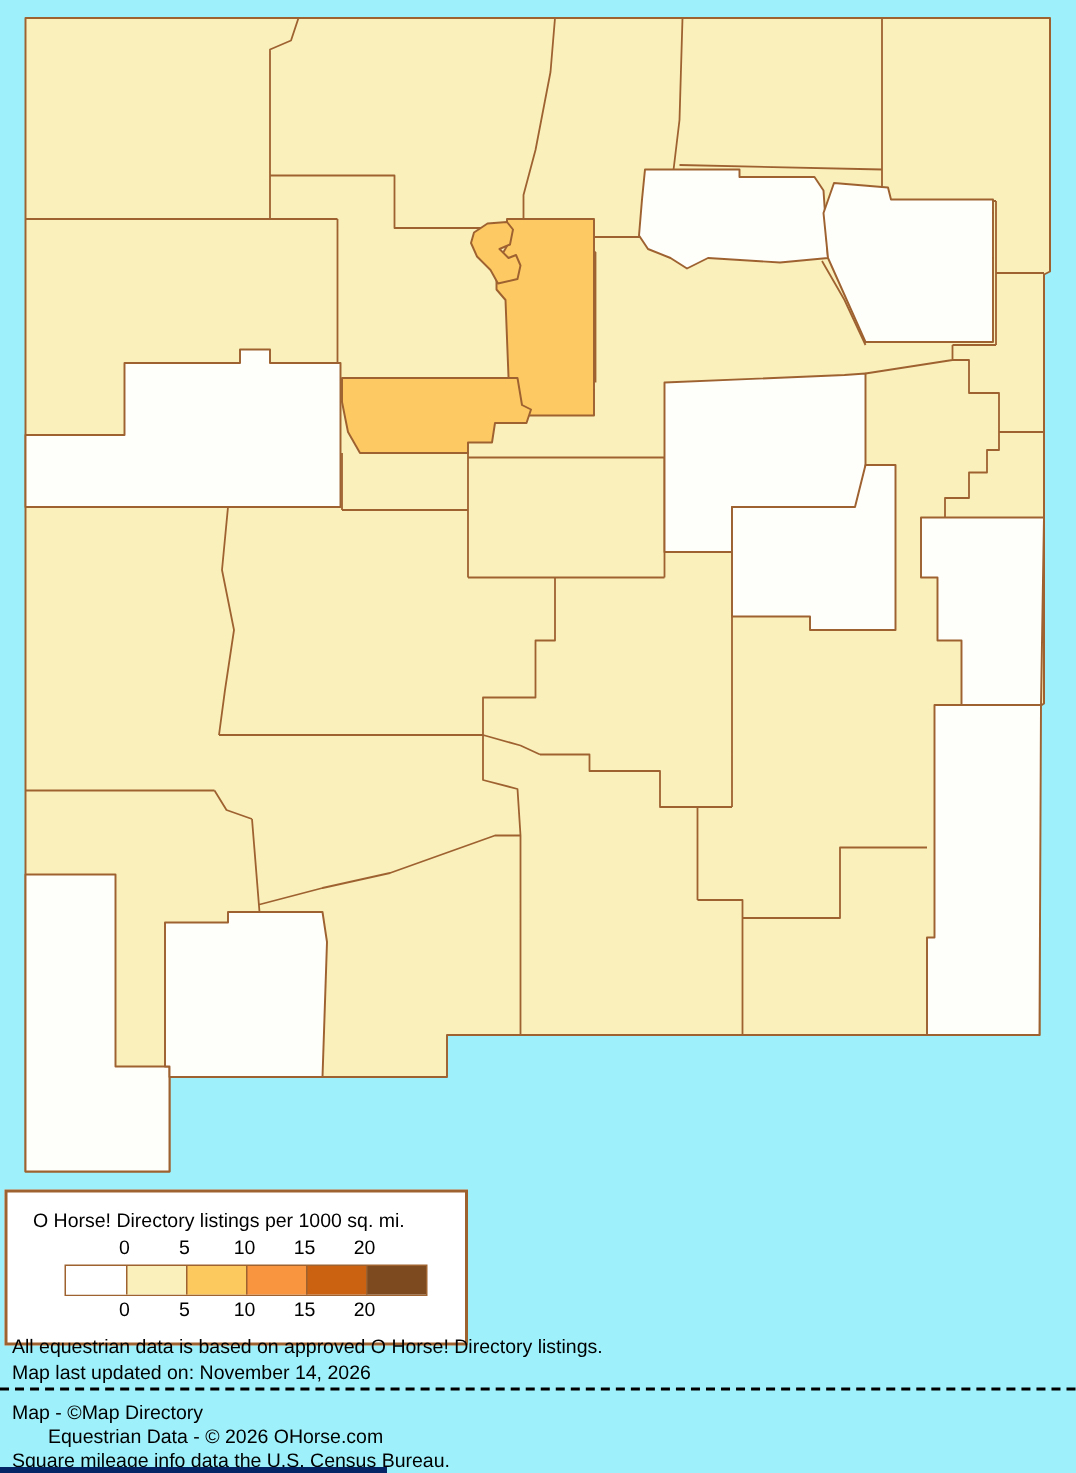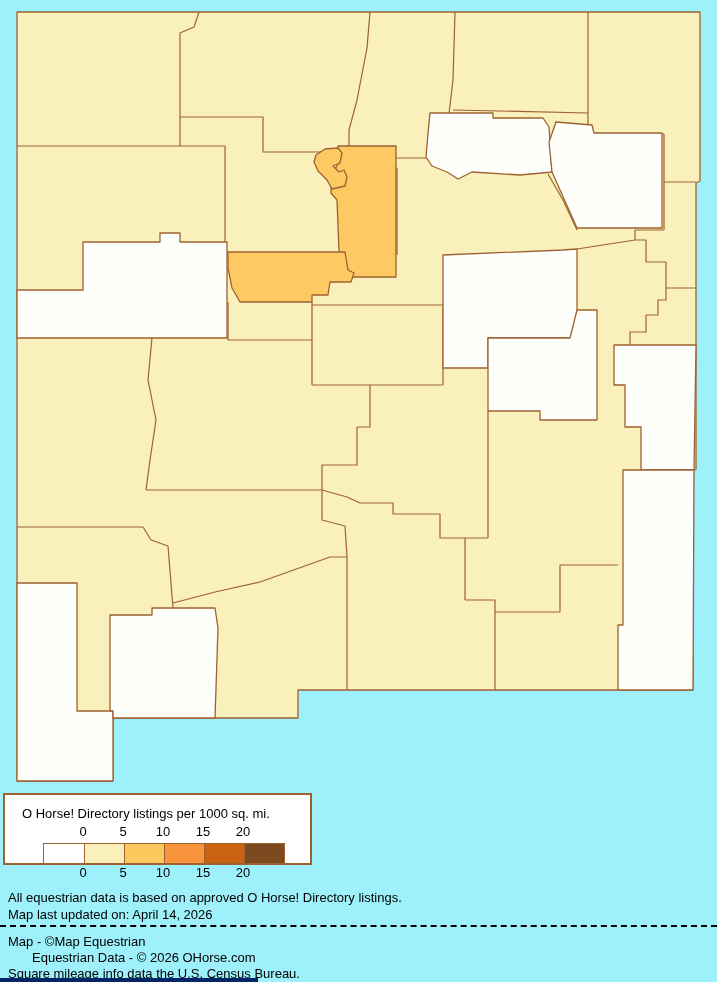--- a/index.html
+++ b/index.html
@@ -4,21 +4,21 @@
 <style>
   html,body{margin:0;padding:0;}
   body{
     width:717px;height:982px;position:relative;overflow:hidden;
     background:#9EF0FA;
     font-family:"Liberation Sans", sans-serif;
     color:#000;
   }
   #map-svg{position:absolute;left:0;top:0;}
   .legend-box{
-    position:absolute;left:3px;top:793px;width:309px;height:72px;
+    position:absolute;left:3px;top:793px;width:309px;height:104px;
     background:#FFFFFF;border:2px solid #9E6231;box-sizing:border-box;
   }
   .legend-title{
     position:absolute;left:17px;top:11px;font-size:13px;white-space:nowrap;
   }
   .legend-swatches{
     position:absolute;left:38px;top:48px;width:240px;height:19px;
     display:flex;border:1px solid #9E6231;
   }
   .legend-swatches .swatch{
@@ -84,21 +84,21 @@
   <div class="ticks-bottom">
       <span class="tick" style="left: 78px;">0</span>
       <span class="tick" style="left: 118px;">5</span>
       <span class="tick" style="left: 158px;">10</span>
       <span class="tick" style="left: 198px;">15</span>
       <span class="tick" style="left: 238px;">20</span>
     </div>
 </div>
 
 <div class="note-line" id="note1">All equestrian data is based on approved O Horse! Directory listings.</div>
-<div class="note-line" id="note2">Map last updated on: April 14, 2026</div>
+<div class="note-line" id="note2">Map last updated on: November 14, 2026</div>
 
 <div class="dashed-rule"></div>
 
-<div class="note-line" id="credit1">Map - ©Map Equestrian</div>
+<div class="note-line" id="credit1">Map - ©Map Directory</div>
 <div class="note-line" id="credit2">Equestrian Data - © 2026 OHorse.com</div>
 <div class="note-line" id="credit3">Square mileage info data the U.S. Census Bureau.</div>
 
 <div class="bottom-strip"></div>
 
 </body></html>

